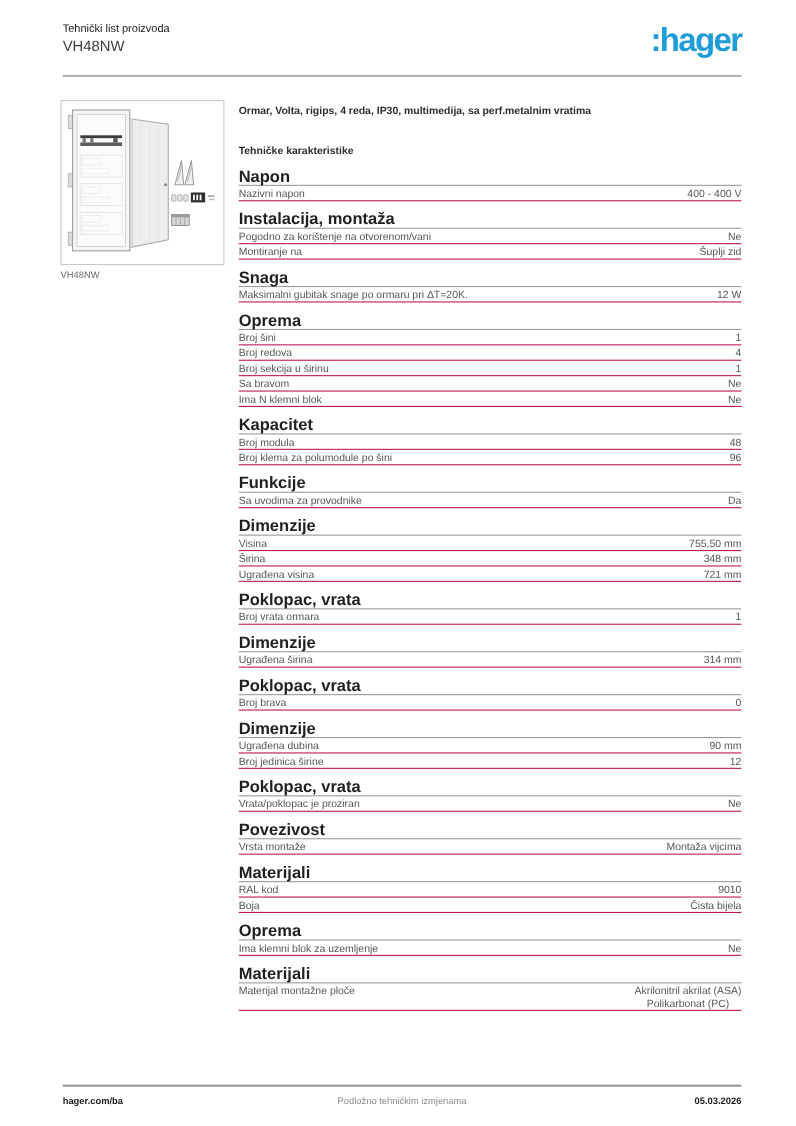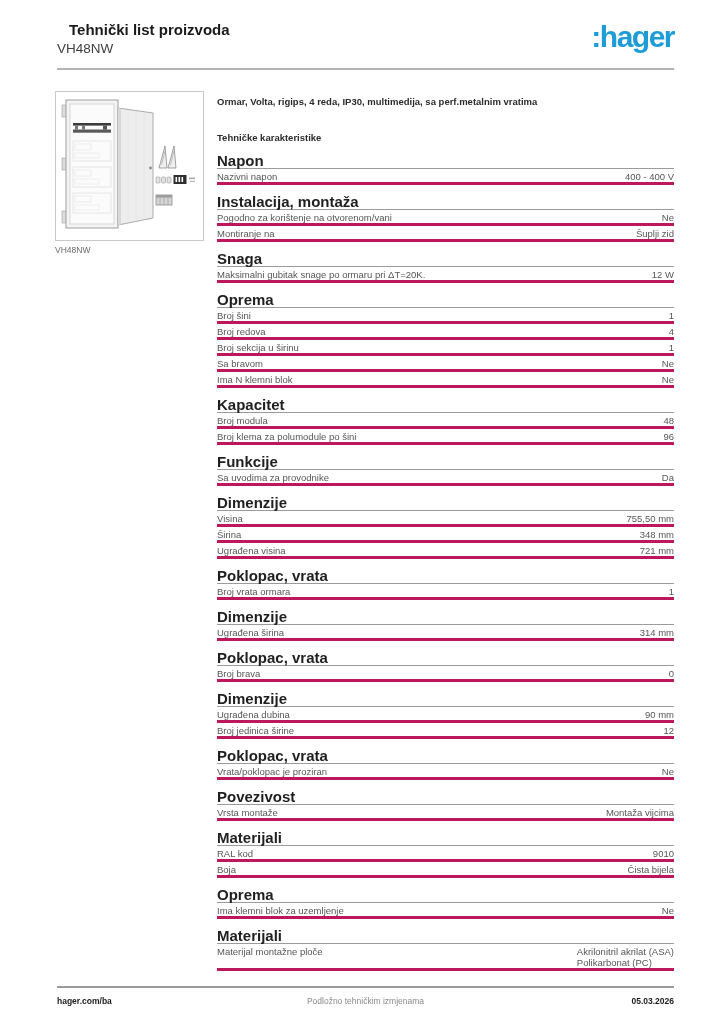--- a/index.html
+++ b/index.html
@@ -9,21 +9,21 @@
     font-family:"Liberation Sans","DejaVu Sans",sans-serif;
     -webkit-font-smoothing:antialiased;
   }
   .page { position:absolute; inset:0; background:#fff; }
 
   
   .header {
     position:absolute; left:57px; right:50px; top:20px;
     display:flex; justify-content:space-between; align-items:flex-start;
   }
-  .doc-title { font-size:15px; font-weight:bold; color:#1a1a1a; line-height:1.32;margin-left:12px; }
+  .doc-title { font-size:10px; font-weight:normal; color:#1a1a1a; line-height:1.32; }
   .product-code { font-size:13.5px; color:#3f3f3f; line-height:1.35; }
   .logo {
     font-size:30px; font-weight:bold; letter-spacing:-1.5px;
     line-height:1; margin-top:2px;
   }
   .header-rule {
     position:absolute; left:57px; right:50px; top:68px;
     border:none; border-top:2px solid #b3b3b3; height:0;
   }
 
@@ -39,25 +39,25 @@
   .specs-heading { font-size:9.5px; font-weight:bold; color:#2b2b2b; line-height:12px; margin-top:24px; }
 
   .spec-section-title {
     font-size:15px; font-weight:bold; color:#1f1f1f; line-height:11px;
     padding-top:11px; padding-bottom:2px;
     border-bottom:1px solid #9b9b9b;
   }
   .spec-row {
     display:flex; justify-content:space-between; align-items:flex-start;
     min-height:13px; padding-top:2px;
-    border-bottom:3px solid #be185d;
+    border-bottom:1px solid #be185d;
     font-size:9.5px; color:#565656; line-height:11px;
   }
   .spec-label { flex:1 1 auto; padding-right:12px; }
-  .spec-value { flex:0 0 auto; text-align:left; white-space:pre-line; max-width:60%; }
+  .spec-value { flex:0 0 auto; text-align:center; white-space:pre-line; max-width:60%; }
 
   
   .footer { position:absolute; left:57px; right:50px; top:986px; }
   .footer-rule { border:none; border-top:2px solid #9a9a9a; height:0; }
   .footer-row {
     margin-top:8px; display:grid; grid-template-columns:1fr auto 1fr;
     align-items:baseline; font-size:8.5px;
   }
   .footer-left  { justify-self:start; font-weight:bold; color:#1a1a1a; text-decoration:none; }
   .footer-center{ justify-self:center; color:#8a8a8a; }

